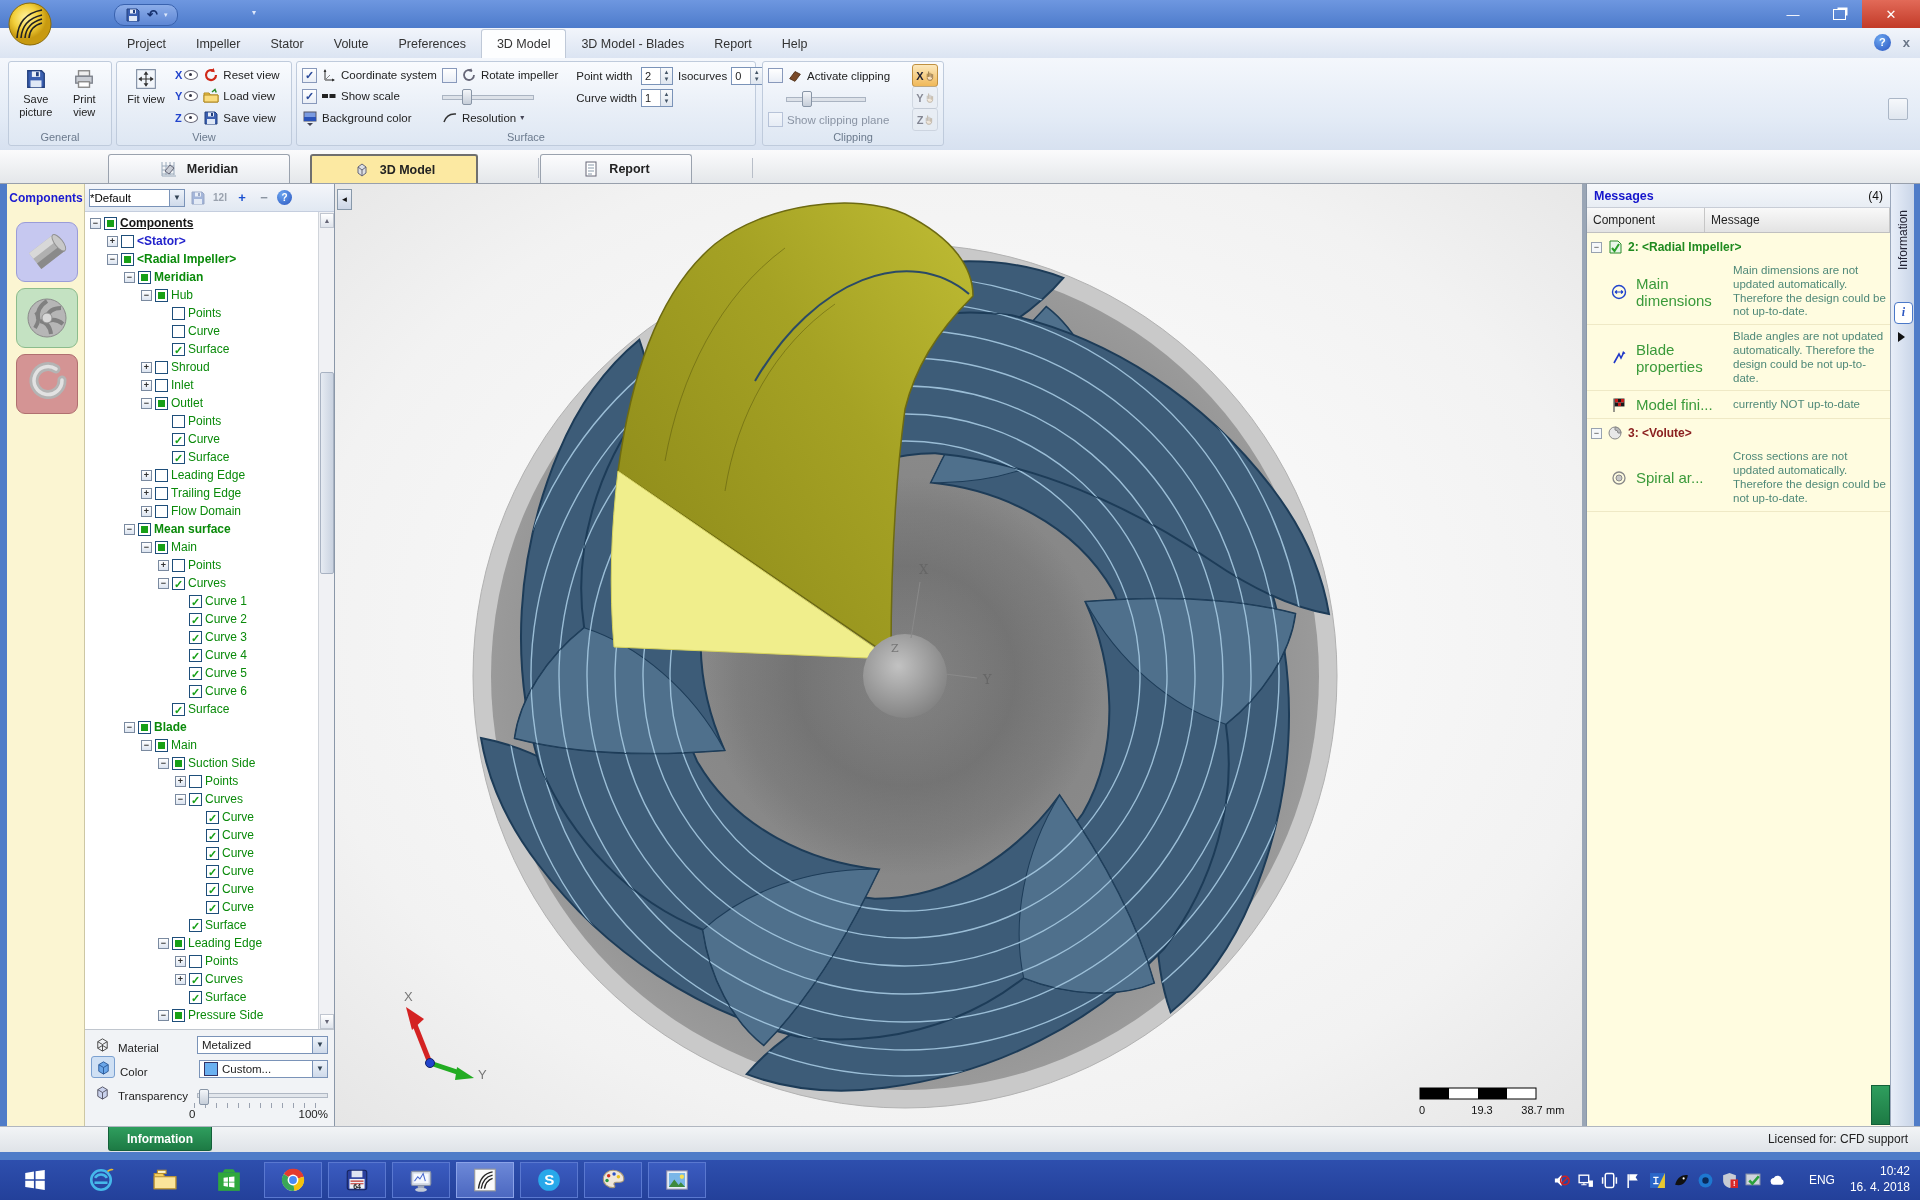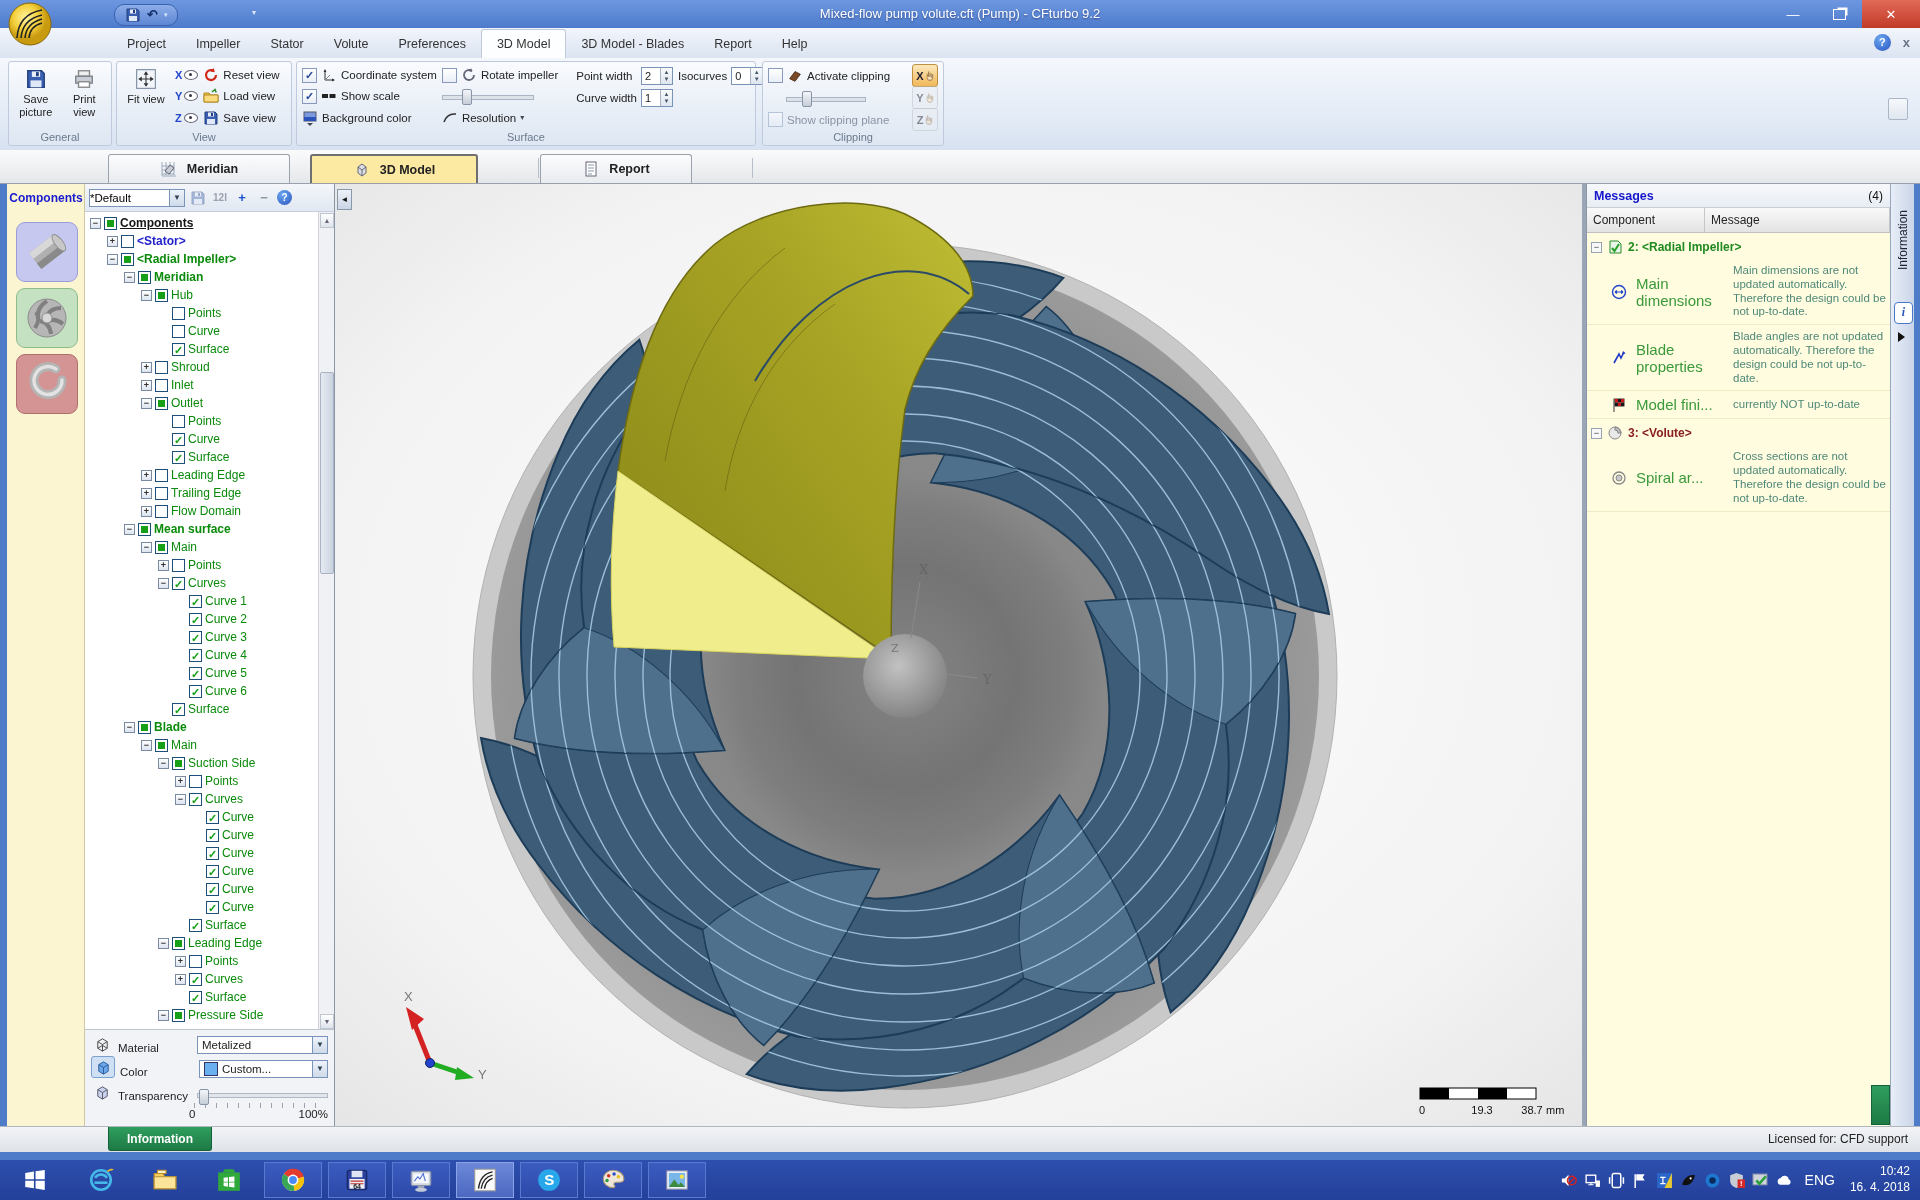--- a/index.html
+++ b/index.html
@@ -133,21 +133,21 @@
 #info-tab{position:absolute;left:108px;top:0;width:104px;height:24px;background:linear-gradient(#2f9e5e,#1d7a44);color:#fff;font-weight:bold;font-size:12px;display:flex;align-items:center;justify-content:center;border:1px solid #14603a;border-top:none;border-radius:0 0 3px 3px;box-sizing:border-box}
 
 #taskbar{position:absolute;left:0;top:1160px;width:1920px;height:40px;background:linear-gradient(#2e4fae,#23409a)}
 .ttile{position:absolute;top:2px;width:58px;height:36px;display:flex;align-items:center;justify-content:center;box-sizing:border-box}
 .ttile svg{width:26px;height:26px}
 .ttile.running{background:linear-gradient(#3b5cc0,#2c49a8);border:1px solid #5a78d0}
 .ttile.active{background:linear-gradient(#7license08dd8,#4c68c0);background:linear-gradient(#6c88d8,#4c68c0);border:1px solid #8aa2e8}
 #tray{position:absolute;right:6px;top:0;height:40px;display:flex;align-items:center;gap:7px}
 .tric{display:flex}
 .tric svg{width:17px;height:17px}
-#lang{color:#fff;font-size:14px;margin-left:5px}
+#lang{color:#fff;font-size:12px;margin-left:16px}
 #clock{color:#fff;font-size:12px;text-align:right;line-height:1.3;margin-left:8px;margin-right:4px}
 </style>
 </head>
 <body>
 
 <div id="screen">
 
   <div id="titlebar">
     <div id="qat">
       <span class="qbtn">
@@ -157,21 +157,20 @@
               <rect x="5" y="2.5" width="6" height="4" fill="#e8eef8"></rect>
               <rect x="8" y="3" width="2" height="3" fill="#23407e"></rect>
               <rect x="4" y="9" width="8" height="5" fill="#dfe8f6"></rect>
             </svg>
           </span>
         </span>
       <span class="qbtn undo">↶</span>
       <span class="tinyarrow">▾</span>
     </div>
     <span id="qat-ext">▾</span>
-    <div id="title-text">Mixed-flow pump volute.cft (Pump) - CFturbo 9.2</div>
     <div id="winbtns">
       <div class="wbtn">—</div>
       <div class="wbtn">
           <span class="restore-glyph"></span>
         </div>
       <div class="wbtn close">✕</div>
     </div>
   </div>
   <div id="appicon">
     <svg viewBox="0 0 44 44">

